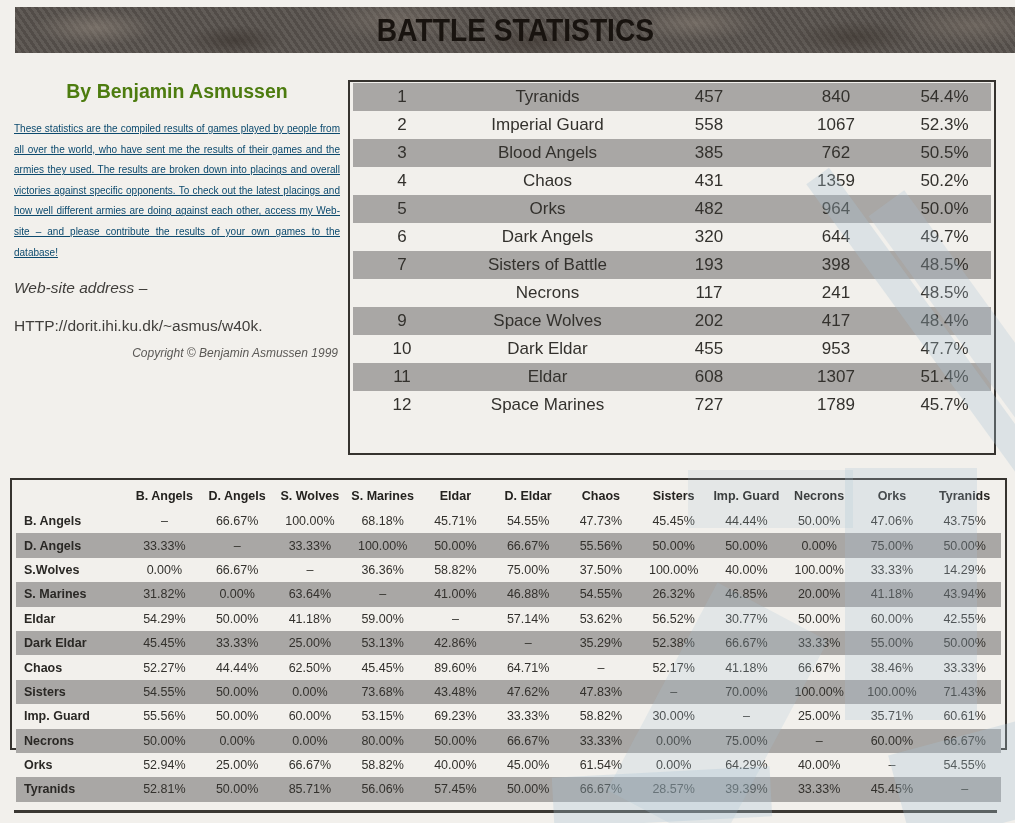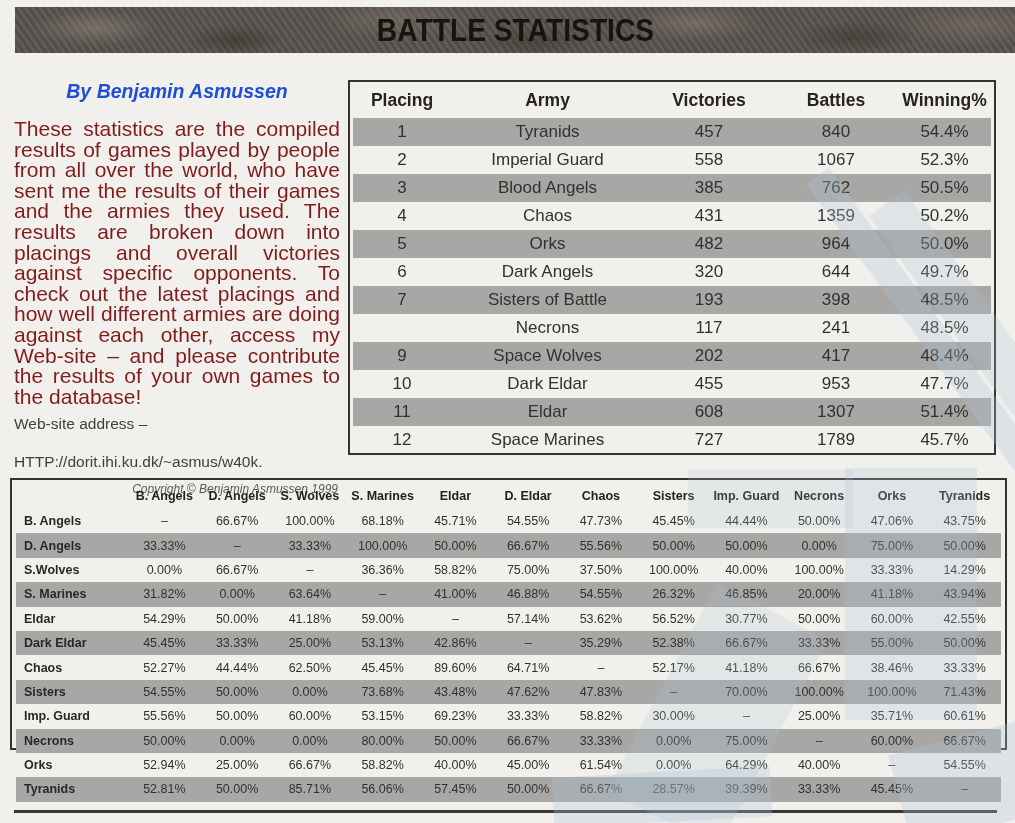--- a/index.html
+++ b/index.html
@@ -27,24 +27,24 @@
     display:flex;align-items:center;justify-content:center;margin-left:8px;
   }
   .banner-title{
     display:inline-block;
     font-size:30px;font-weight:bold;color:#18130f;
     letter-spacing:0px;transform:scaleX(0.94) scaleY(1.06);
   }
 
   
   .intro{position:absolute;left:14px;top:80px;width:326px;color:#3f3d3a;}
-  .byline{font-size:19.5px;font-weight:bold;font-style:italic;text-align:center;color:#1d4ed8;margin-bottom:16px;}
-  .para{font-size:21px;line-height:20.6px;text-align:justify;margin:0;color:#7f1d1d;}
+  .byline{font-size:19.5px;font-weight:bold;text-align:center;color:#4d7c0f;margin-bottom:16px;}
+  .para{font-size:10px;line-height:20.6px;text-align:justify;margin:0;color:#0c4a6e;text-decoration:underline;}
   .webline{font-size:15.5px;line-height:22px;margin-top:16px;color:#403e3b;}
-  .webline.first{margin-top:6px;}
+  .webline.first{margin-top:14px;font-style:italic;}
   .copyright{font-size:12px;color:#5a5855;text-align:right;margin-top:9px;padding-right:2px;font-style:italic;}
 
   
   .standings{
     position:absolute;left:348px;top:80px;width:648px;height:375px;
     border:2px solid var(--border,#36332f);box-sizing:border-box;
     padding:1px 3px;background:transparent;
   }
   .s-head,.s-row{
     display:grid;grid-template-columns:98px 193px 130px 124px 93px;
@@ -94,27 +94,20 @@
 
   <div class="intro">
     <div class="byline">By Benjamin Asmussen</div>
     <p class="para">These statistics are the compiled results of games played by people from all over the world, who have sent me the results of their games and the armies they used. The results are broken down into placings and overall victories against specific opponents. To check out the latest placings and how well different armies are doing against each other, access my Web-site – and please contribute the results of your own games to the database!</p>
     <div class="webline first">Web-site address –</div>
     <div class="webline">HTTP://dorit.ihi.ku.dk/~asmus/w40k.</div>
     <div class="copyright">Copyright © Benjamin Asmussen 1999</div>
   </div>
 
   <div class="standings">
-    <div class="s-head">
-        <div class="s-hcell">Placing</div>
-        <div class="s-hcell">Army</div>
-        <div class="s-hcell">Victories</div>
-        <div class="s-hcell">Battles</div>
-        <div class="s-hcell">Winning%</div>
-      </div>
     <div class="s-body">
         <div class="s-row shaded">
     <div class="s-cell">1</div>
     <div class="s-cell">Tyranids</div>
     <div class="s-cell">457</div>
     <div class="s-cell">840</div>
     <div class="s-cell">54.4%</div>
   </div>
         <div class="s-row">
     <div class="s-cell">2</div>

